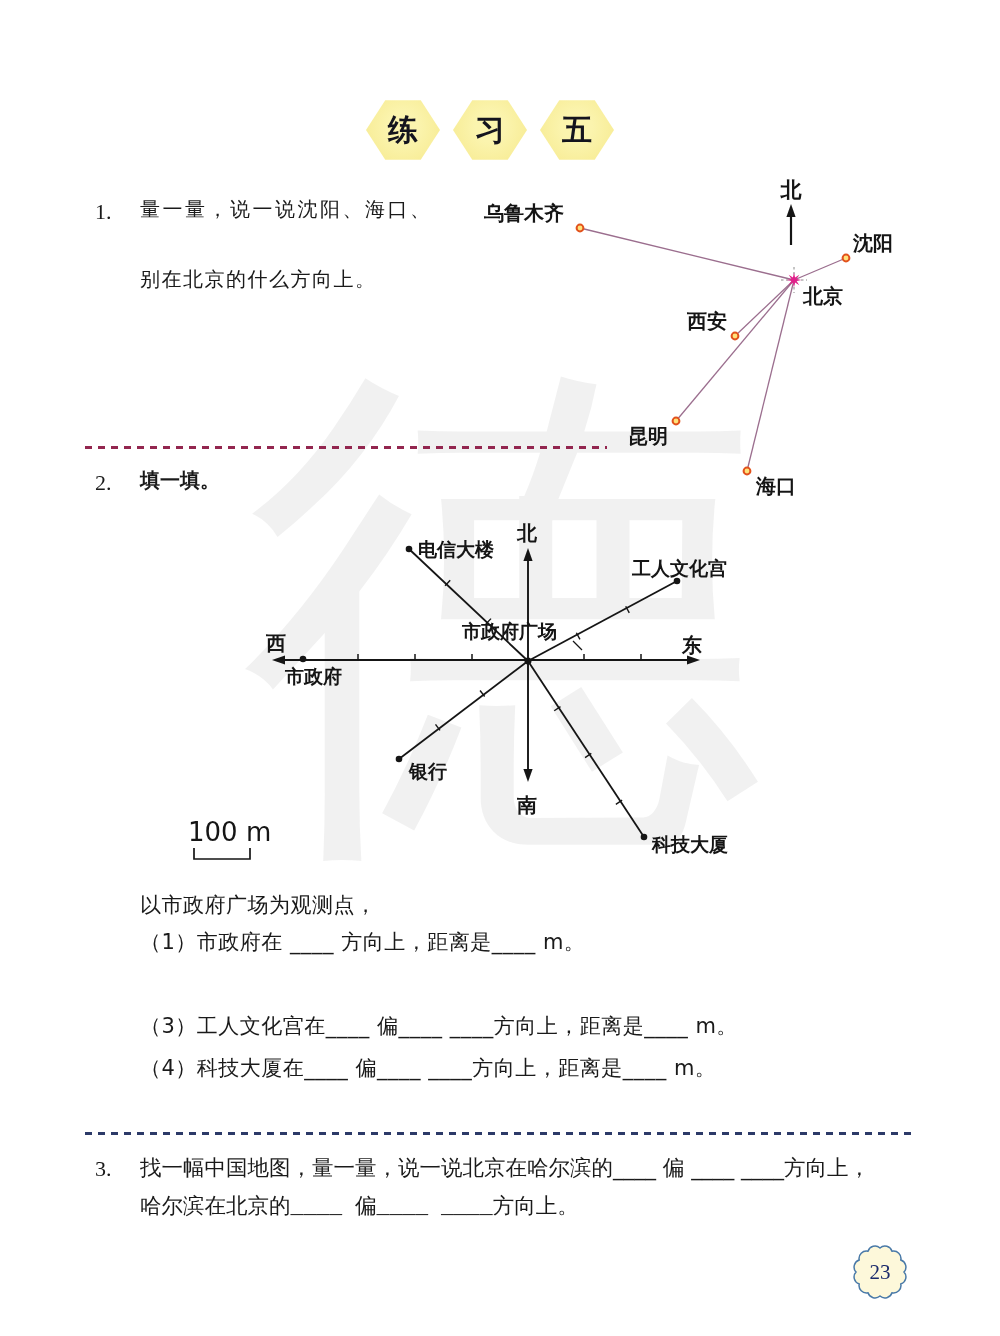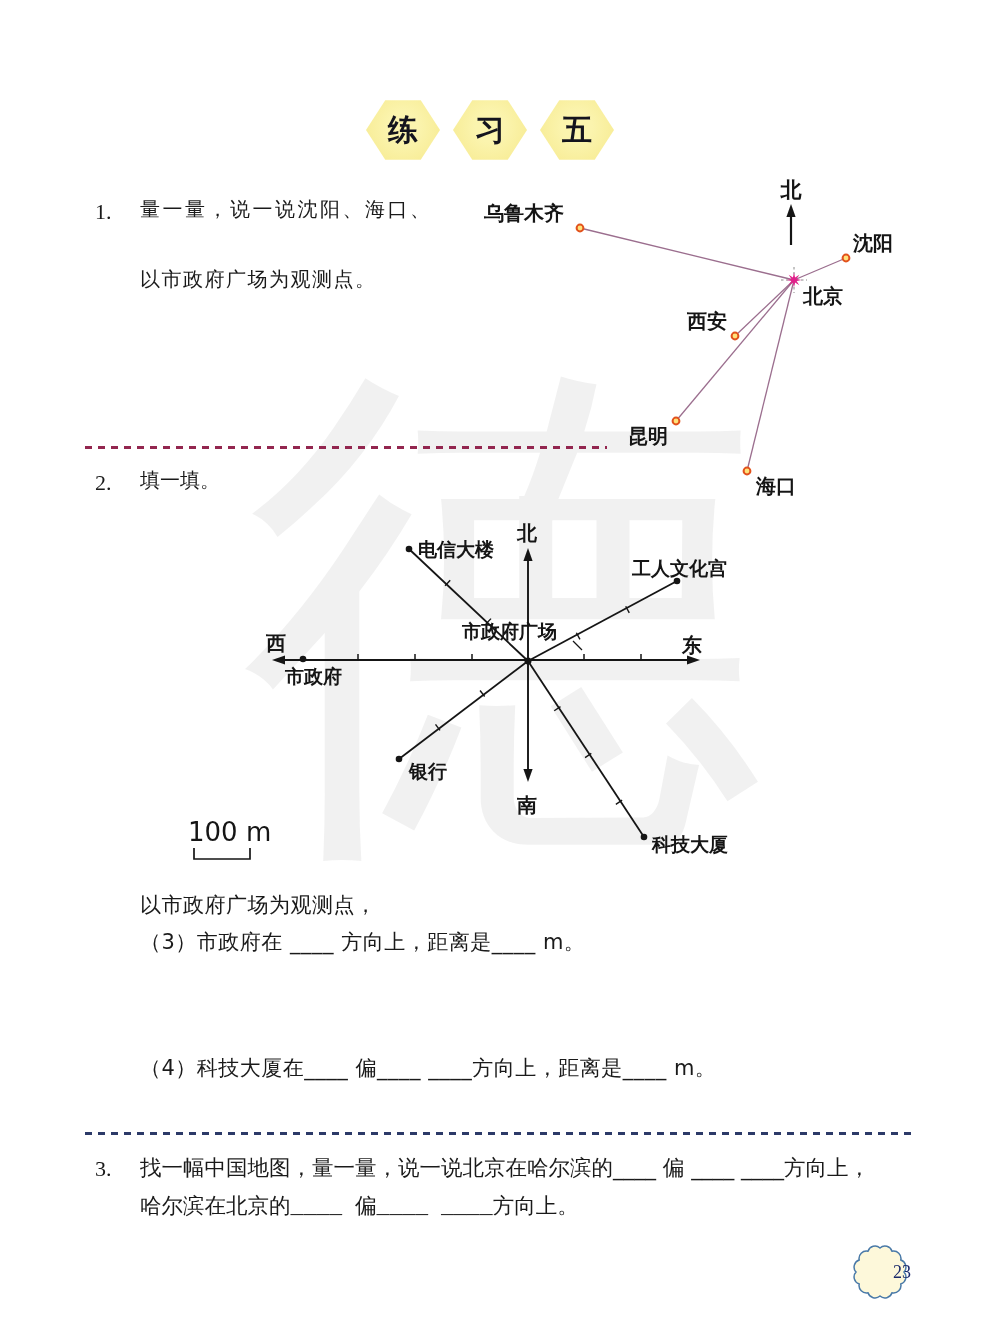--- a/index.html
+++ b/index.html
@@ -27,39 +27,39 @@
   .fill{font-size:21px;white-space:nowrap;letter-spacing:0.5px;}
   
   .dashsep{height:3px;}
   #dash1{left:85px;top:446px;width:522px;
     background:repeating-linear-gradient(to right,#93264f 0 7px,transparent 7px 13px);}
   #dash2{left:85px;top:1132px;width:832px;
     background:repeating-linear-gradient(to right,#2c3a68 0 7px,transparent 7px 13px);}
   svg text{font-family:"DejaVu Sans",sans-serif;}
   #badge-num{
     position:absolute;left:849px;top:1241px;width:62px;height:62px;line-height:62px;
-    text-align:right;font-family:"Liberation Serif",serif;font-size:18px;color:#1b2a6b;
+    text-align:center;font-family:"Liberation Serif",serif;font-size:21px;color:#1b2a6b;
   }
 </style>
 </head>
 <body>
 
 <div id="page">
 
   <div id="watermark" class="abs">德</div>
 
   <div>
     <span class="hex" style="left:366px;">练</span>
     <span class="hex" style="left:453px;">习</span>
     <span class="hex" style="left:540px;">五</span>
   </div>
 
   <div class="abs qnum" style="left:95px;top:199px;">1.</div>
   <div class="abs qline" style="left:140px;top:196px;letter-spacing:2.5px;">量一量，说一说沈阳、海口、</div>
-  <div class="abs qline" style="left:140px;top:266px;letter-spacing:1.5px;">以市政府广场为观测点。</div>
+  <div class="abs qline" style="left:140px;top:266px;letter-spacing:1.5px;">别在北京的什么方向上。</div>
 
   <svg id="q1svg" class="abs" style="left:450px;top:165px;" width="480" height="345" viewBox="450 165 480 345">
       <line x1="794" y1="280" x2="580" y2="228" stroke="#9b6e8e" stroke-width="1.3"></line>
       <line x1="794" y1="280" x2="846" y2="258" stroke="#9b6e8e" stroke-width="1.3"></line>
       <line x1="794" y1="280" x2="735" y2="336" stroke="#9b6e8e" stroke-width="1.3"></line>
       <line x1="794" y1="280" x2="676" y2="421" stroke="#9b6e8e" stroke-width="1.3"></line>
       <line x1="794" y1="280" x2="747" y2="471" stroke="#9b6e8e" stroke-width="1.3"></line>
       <line x1="791" y1="245" x2="791" y2="210" stroke="#151515" stroke-width="2.2"></line>
       <polygon points="791,204 795.6,217 786.4,217" fill="#151515"></polygon>
       <text x="791" y="197" font-size="21" font-weight="700" fill="#151515" text-anchor="middle">北</text>
@@ -75,21 +75,21 @@
       <text x="756" y="493" font-size="20" font-weight="600" fill="#151515" text-anchor="start">海口</text>
       <line x1="794" y1="267" x2="794" y2="293" stroke="#8a8a8a" stroke-width="1" stroke-dasharray="2.5,2.5"></line>
       <line x1="781" y1="280" x2="807" y2="280" stroke="#8a8a8a" stroke-width="1" stroke-dasharray="2.5,2.5"></line>
       <polygon points="801.5,280.0 796.6,281.1 799.3,285.3 795.1,282.6 794.0,287.5 792.9,282.6 788.7,285.3 791.4,281.1 786.5,280.0 791.4,278.9 788.7,274.7 792.9,277.4 794.0,272.5 795.1,277.4 799.3,274.7 796.6,278.9" fill="#e0218a"></polygon>
       <text x="803" y="303" font-size="20" font-weight="600" fill="#151515" text-anchor="start">北京</text>
     </svg>
 
   <div id="dash1" class="abs dashsep"></div>
 
   <div class="abs qnum" style="left:95px;top:470px;">2.</div>
-  <div class="abs qline" style="left:140px;top:467px;">填一填。</div>
+  <div class="abs qline" style="left:140px;top:467px;font-weight:bold;">填一填。</div>
 
   <svg id="q2svg" class="abs" style="left:170px;top:515px;" width="610" height="360" viewBox="170 515 610 360">
       <line x1="278" y1="660" x2="694" y2="660" stroke="#151515" stroke-width="1.9"></line>
       <line x1="528" y1="554" x2="528" y2="776" stroke="#151515" stroke-width="1.9"></line>
       <polygon points="272,660 285,655.4 285,664.6" fill="#151515"></polygon>
       <polygon points="700,660 687,664.6 687,655.4" fill="#151515"></polygon>
       <polygon points="528,548 532.6,561 523.4,561" fill="#151515"></polygon>
       <polygon points="528,782 523.4,769 532.6,769" fill="#151515"></polygon>
       <text x="527" y="540" font-size="20" font-weight="600" fill="#151515" text-anchor="middle">北</text>
       <text x="527" y="812" font-size="20" font-weight="600" fill="#151515" text-anchor="middle">南</text>
@@ -124,21 +124,22 @@
       <circle cx="644" cy="837" r="3.3" fill="#151515"></circle>
       <text x="652" y="851" font-size="19" font-weight="600" fill="#151515" text-anchor="start">科技大厦</text>
       <circle cx="528" cy="661" r="3.5" fill="#151515"></circle>
       <text x="462" y="638" font-size="19" font-weight="600" fill="#151515" text-anchor="start">市政府广场</text>
       <line x1="573" y1="641" x2="582" y2="650" stroke="#151515" stroke-width="1.2"></line>
       <text x="188" y="841" font-size="26" font-weight="500" fill="#151515" text-anchor="start" font-family="&quot;DejaVu Sans&quot;, sans-serif">100 m</text>
       <path d="M194,848 L194,859 L250,859 L250,848" fill="none" stroke="#151515" stroke-width="1.7"></path>
     </svg>
 
   <div class="abs fill" style="left:140px;top:891px;">以市政府广场为观测点，</div>
-  <div class="abs fill" style="left:140px;top:928px;">（3）市政府在 ____ 方向上，距离是____ m。</div>
+  <div class="abs fill" style="left:140px;top:928px;">（1）市政府在 ____ 方向上，距离是____ m。</div>
+  <div class="abs fill" style="left:140px;top:1012px;">（3）工人文化宫在____ 偏____ ____方向上，距离是____ m。</div>
   <div class="abs fill" style="left:140px;top:1054px;">（4）科技大厦在____ 偏____ ____方向上，距离是____ m。</div>
 
   <div id="dash2" class="abs dashsep"></div>
 
   <div class="abs qnum" style="left:95px;top:1156px;">3.</div>
   <div class="abs qline" style="left:140px;top:1153px;font-size:21.5px;">找一幅中国地图，量一量，说一说北京在哈尔滨的____ 偏 ____ ____方向上，</div>
   <div class="abs qline" style="left:140px;top:1191px;font-size:21.5px;font-family:Liberation Mono, monospace;">哈尔滨在北京的____ 偏____ ____方向上。</div>
 
   <svg class="abs" style="left:849px;top:1241px;" width="62" height="62" viewBox="0 0 62 62" id="badgesvg">
       <path d="M55.00,31.00 A 7.4 7.4 0 0 1 51.78,43.00 A 7.4 7.4 0 0 1 43.00,51.78 A 7.4 7.4 0 0 1 31.00,55.00 A 7.4 7.4 0 0 1 19.00,51.78 A 7.4 7.4 0 0 1 10.22,43.00 A 7.4 7.4 0 0 1 7.00,31.00 A 7.4 7.4 0 0 1 10.22,19.00 A 7.4 7.4 0 0 1 19.00,10.22 A 7.4 7.4 0 0 1 31.00,7.00 A 7.4 7.4 0 0 1 43.00,10.22 A 7.4 7.4 0 0 1 51.78,19.00 A 7.4 7.4 0 0 1 55.00,31.00 Z" fill="#fdf8da" stroke="#4a7aa8" stroke-width="1.5"></path>

